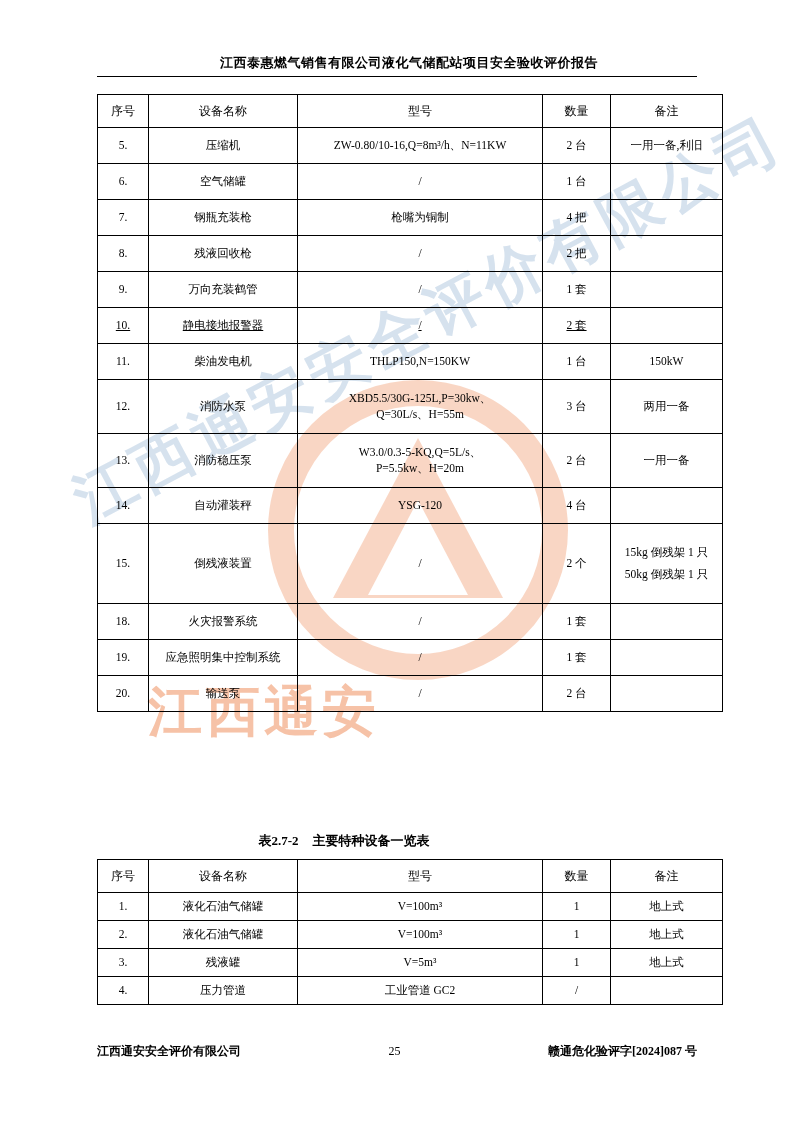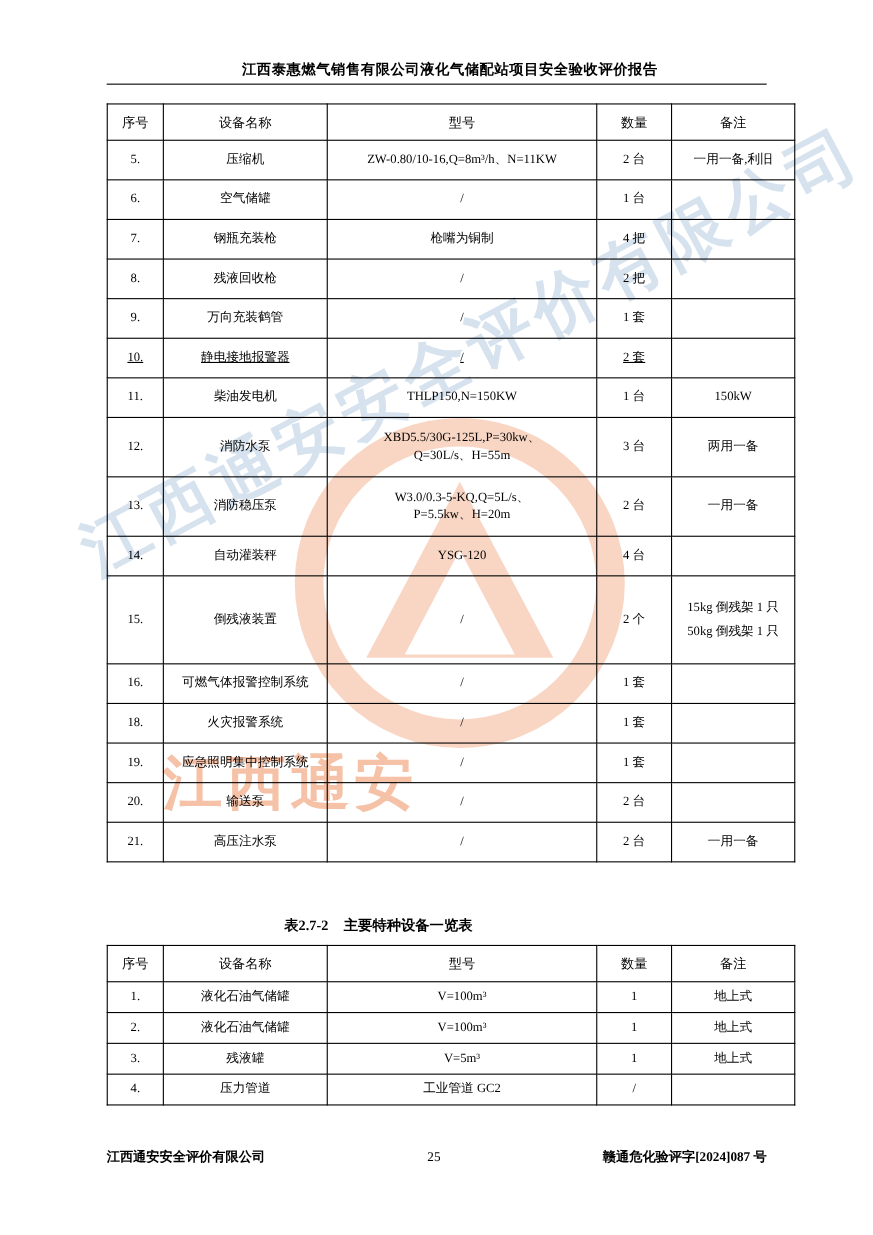--- a/index.html
+++ b/index.html
@@ -267,53 +267,39 @@
             <td class="col-no">15.</td>
             <td class="col-name">倒残液装置</td>
             <td class="col-model">/</td>
             <td class="col-qty">2 个</td>
             <td class="col-rem cell-model-multi rem-two-line">
               <span style="display: block;">15kg 倒残架 1 只</span>
               <span style="display: block;">50kg 倒残架 1 只</span>
             </td>
           </tr>
           <tr style="height: 36px;">
-            <td class="col-no">16.</td>
-            <td class="col-name">可燃气体报警控制系统</td>
-            <td class="col-model">/</td>
-            <td class="col-qty">1 套</td>
-            <td class="col-rem"></td>
-          </tr>
-          <tr style="height: 36px;">
             <td class="col-no">18.</td>
             <td class="col-name">火灾报警系统</td>
             <td class="col-model">/</td>
             <td class="col-qty">1 套</td>
             <td class="col-rem"></td>
           </tr>
           <tr style="height: 36px;">
             <td class="col-no">19.</td>
             <td class="col-name">应急照明集中控制系统</td>
             <td class="col-model">/</td>
             <td class="col-qty">1 套</td>
             <td class="col-rem"></td>
           </tr>
           <tr style="height: 36px;">
             <td class="col-no">20.</td>
             <td class="col-name">输送泵</td>
             <td class="col-model">/</td>
             <td class="col-qty">2 台</td>
             <td class="col-rem"></td>
-          </tr>
-          <tr style="height: 36px;">
-            <td class="col-no">21.</td>
-            <td class="col-name">高压注水泵</td>
-            <td class="col-model">/</td>
-            <td class="col-qty">2 台</td>
-            <td class="col-rem">一用一备</td>
           </tr>
         </tbody>
     </table>
   </div>
 
   <div class="tbl-caption">
     <span>表2.7-2</span><span class="cap-gap"></span><span>主要特种设备一览表</span>
   </div>
 
   <div class="tbl-wrap" id="table-2-wrap">

